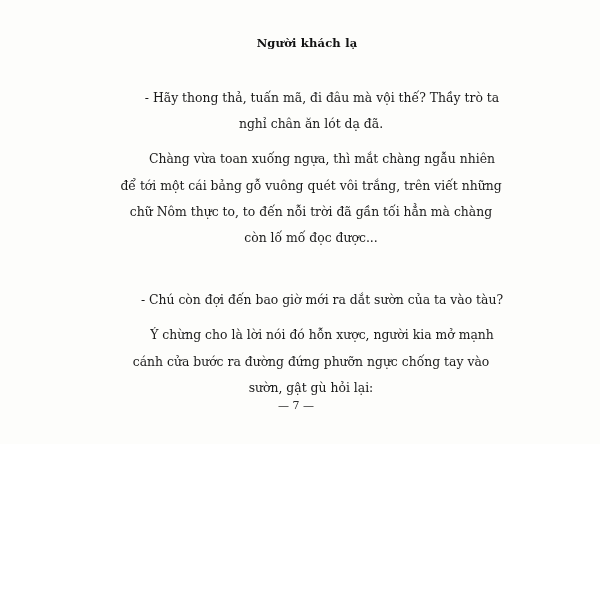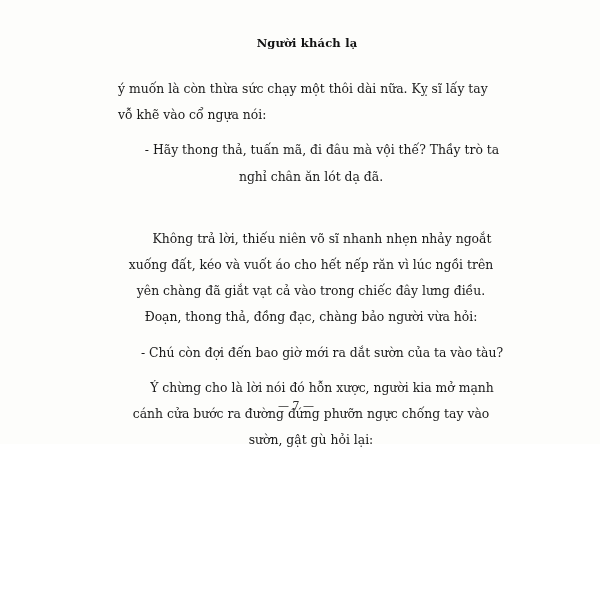--- a/index.html
+++ b/index.html
@@ -63,28 +63,27 @@
   }
 </style>
 </head>
 <body>
 
 <div class="page">
 
   <div class="running-head">Người khách lạ</div>
 
   <div class="body-text">
-    <p>ý muốn là còn thừa sức chạy một thôi dài nữa. Kỵ sĩ lấy tay vỗ khẽ vào cổ ngựa nói:</p>
     <div class="para-gap"></div>
     <p class="indent">- Hãy thong thả, tuấn mã, đi đâu mà vội thế? Thầy trò ta nghỉ chân ăn lót dạ đã.</p>
     <div class="para-gap"></div>
+    <p class="indent">Chàng vừa toan xuống ngựa, thì mắt chàng ngẫu nhiên để tới một cái bảng gỗ vuông quét vôi trắng, trên viết những chữ Nôm thực to, to đến nỗi trời đã gần tối hẳn mà chàng còn lố mố đọc được...</p>
     <div class="para-gap"></div>
     <div class="para-gap"></div>
     <div class="para-gap"></div>
-    <p class="indent">Không trả lời, thiếu niên võ sĩ nhanh nhẹn nhảy ngoắt xuống đất, kéo và vuốt áo cho hết nếp răn vì lúc ngồi trên yên chàng đã giắt vạt cả vào trong chiếc đây lưng điều. Đoạn, thong thả, đồng đạc, chàng bảo người vừa hỏi:</p>
     <div class="para-gap"></div>
     <p class="indent">- Chú còn đợi đến bao giờ mới ra dắt sườn của ta vào tàu?</p>
     <div class="para-gap"></div>
     <p class="indent">Ý chừng cho là lời nói đó hỗn xược, người kia mở mạnh cánh cửa bước ra đường đứng phưỡn ngực chống tay vào sườn, gật gù hỏi lại:</p>
   </div>
 
   <div class="folio">— 7 —</div>
 
 </div>
 

